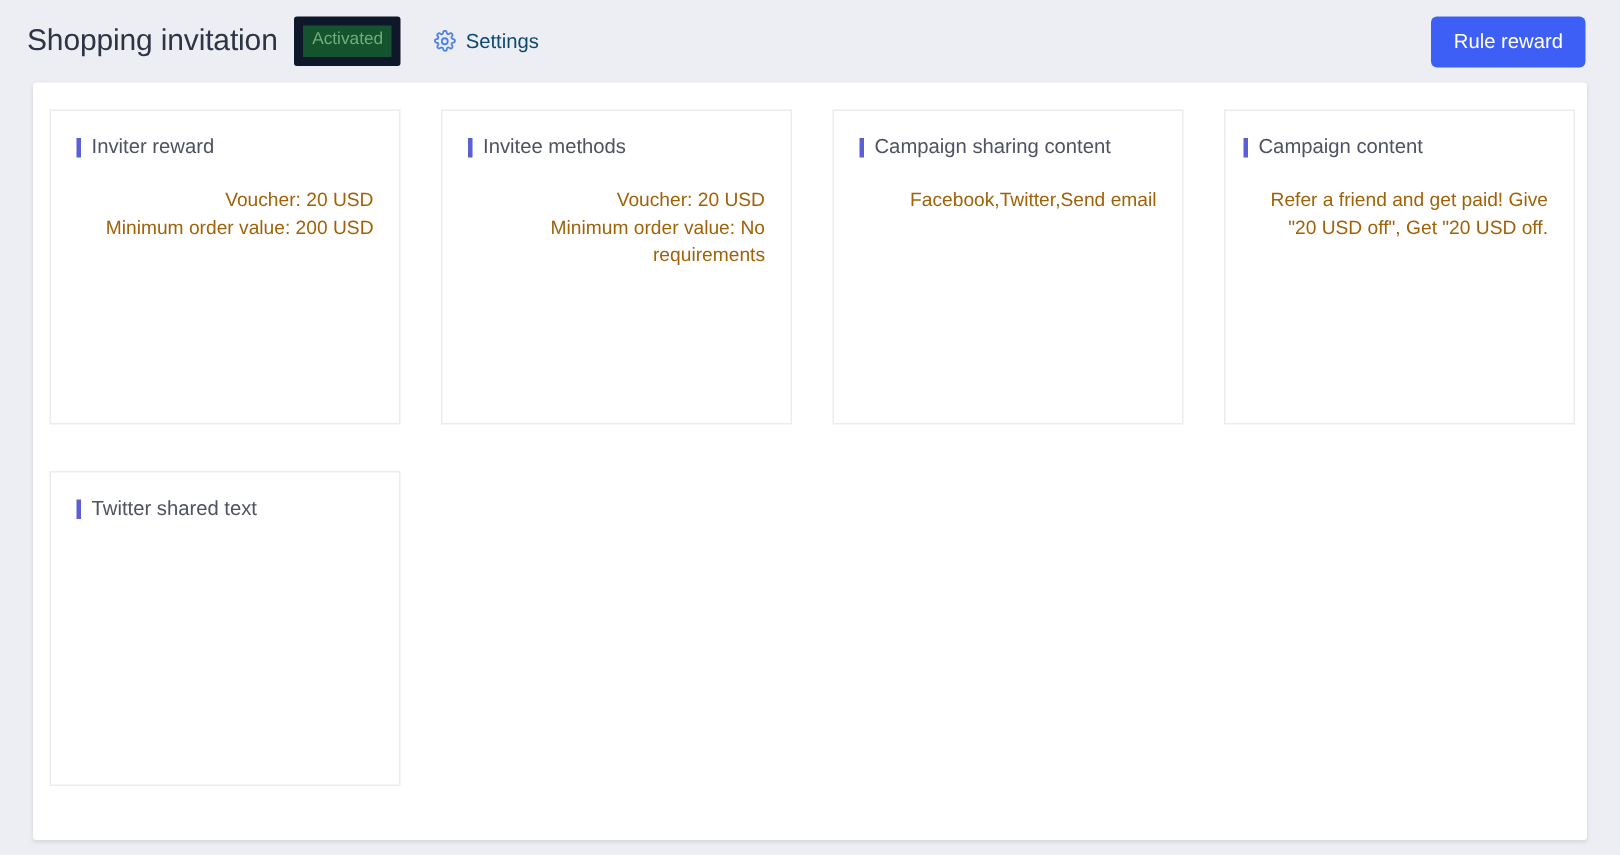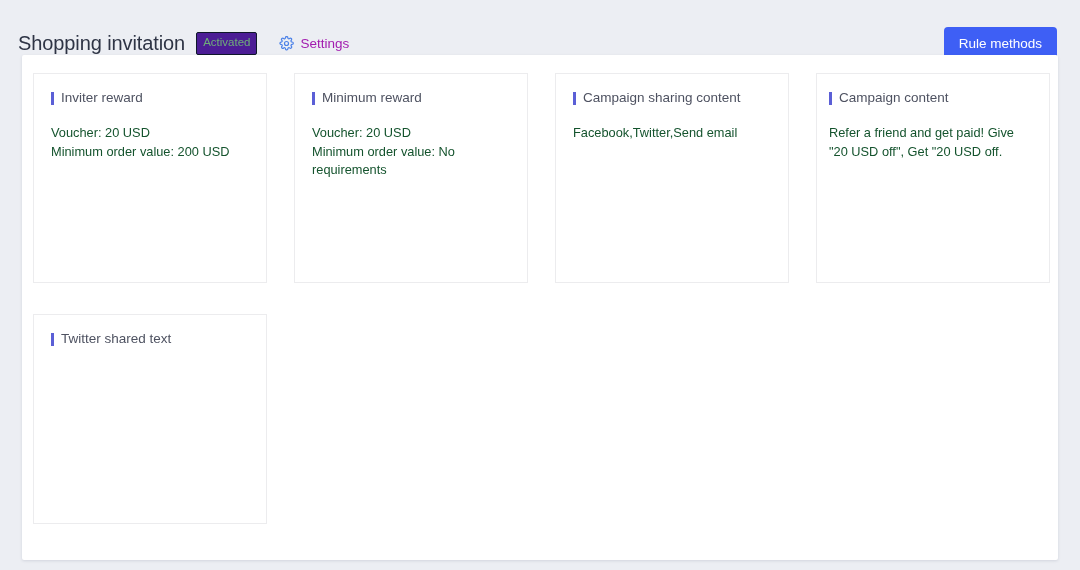--- a/index.html
+++ b/index.html
@@ -12,51 +12,51 @@
     background: #eceef3;
     font-family: "Liberation Sans", sans-serif;
     -webkit-font-smoothing: antialiased;
     overflow: hidden;
   }
 
   
   .header {
     position: absolute;
     left: 0;
-    top: 16px;
+    top: 0;
     width: 1080px;
     height: 55px;
     box-sizing: border-box;
     display: flex;
     align-items: center;
     padding-left: 18px;
     padding-right: 23px;
   }
   .page-title {
     font-size: 20px;
     color: #2e3445;
     letter-spacing: -0.1px;
     white-space: nowrap;
   }
   .status-badge {
     margin-left: 11px;
-    border: 1px solid #0f172a;
+    border: 6px solid #0f172a;
     color: #6fae79;
-    background: #4c1d95;
+    background: #14532d;
     font-size: 11.5px;
     line-height: 1;
     padding: 4px 6px 5px 6px;
     border-radius: 2px;
     white-space: nowrap;
   }
   .settings-link {
     margin-left: 22px;
     display: flex;
     align-items: flex-end;
-    color: #a21caf;
+    color: #0c4a6e;
     font-size: 13.5px;
     cursor: pointer;
     white-space: nowrap;
   }
   .settings-link .gear-icon {
     display: inline-flex;
     width: 15px;
     height: 15px;
     margin-right: 6px;
   }
@@ -121,59 +121,60 @@
     height: 13px;
     background: #5b5fd6;
     margin-right: 7px;
     flex: 0 0 auto;
   }
 
   .card-body {
     margin-top: 18px;
     font-size: 12.8px;
     line-height: 18.5px;
-    color: #14532d;
+    color: #a16207;
     white-space: pre-line;
+    text-align: right;
   }
 </style>
 </head>
 <body>
 
 <div class="header">
   <div class="page-title">Shopping invitation</div>
   <div class="status-badge">Activated</div>
   <div class="settings-link">
     <span class="gear-icon">
       <svg viewBox="0 0 24 24" width="15" height="15" fill="none" stroke="#4d82e8" stroke-width="1.9">
         <circle cx="12" cy="12" r="3.2"></circle>
         <path d="M19.4 14.5a1.6 1.6 0 0 0 .32 1.77l.06.06a1.95 1.95 0 1 1-2.76 2.76l-.06-.06a1.6 1.6 0 0 0-1.77-.32 1.6 1.6 0 0 0-.97 1.47v.17a1.95 1.95 0 0 1-3.9 0v-.09a1.6 1.6 0 0 0-1.05-1.47 1.6 1.6 0 0 0-1.77.32l-.06.06a1.95 1.95 0 1 1-2.76-2.76l.06-.06a1.6 1.6 0 0 0 .32-1.77 1.6 1.6 0 0 0-1.47-.97h-.17a1.95 1.95 0 0 1 0-3.9h.09a1.6 1.6 0 0 0 1.47-1.05 1.6 1.6 0 0 0-.32-1.77l-.06-.06a1.95 1.95 0 1 1 2.76-2.76l.06.06a1.6 1.6 0 0 0 1.77.32h.08a1.6 1.6 0 0 0 .97-1.47v-.17a1.95 1.95 0 0 1 3.9 0v.09a1.6 1.6 0 0 0 .97 1.47 1.6 1.6 0 0 0 1.77-.32l.06-.06a1.95 1.95 0 1 1 2.76 2.76l-.06.06a1.6 1.6 0 0 0-.32 1.77v.08a1.6 1.6 0 0 0 1.47.97h.17a1.95 1.95 0 0 1 0 3.9h-.09a1.6 1.6 0 0 0-1.47.97z"></path>
       </svg>
     </span>
     <span>Settings</span>
   </div>
   <div class="spacer"></div>
-  <button class="rule-setting-btn">Rule methods</button>
+  <button class="rule-setting-btn">Rule reward</button>
 </div>
 
 <div class="panel">
   <div class="cards">
 
     <div class="card">
       <div class="card-title">
         <span class="title-bar"></span>
         <span>Inviter reward</span>
       </div>
       <div class="card-body">Voucher: 20 USD
 Minimum order value:  200 USD</div>
     </div>
 
     <div class="card">
       <div class="card-title">
         <span class="title-bar"></span>
-        <span>Minimum reward</span>
+        <span>Invitee methods</span>
       </div>
       <div class="card-body">Voucher: 20 USD
 Minimum order value: No requirements</div>
     </div>
 
     <div class="card">
       <div class="card-title">
         <span class="title-bar"></span>
         <span>Campaign sharing content</span>
       </div>

